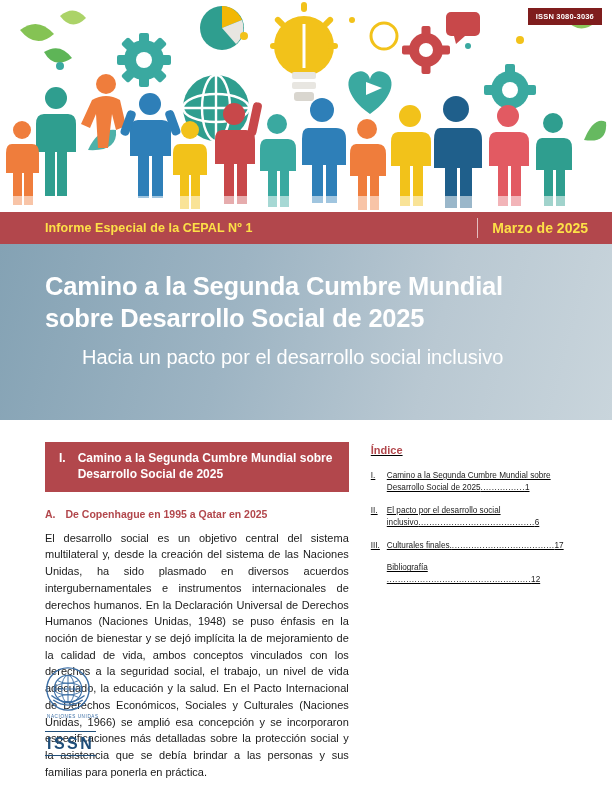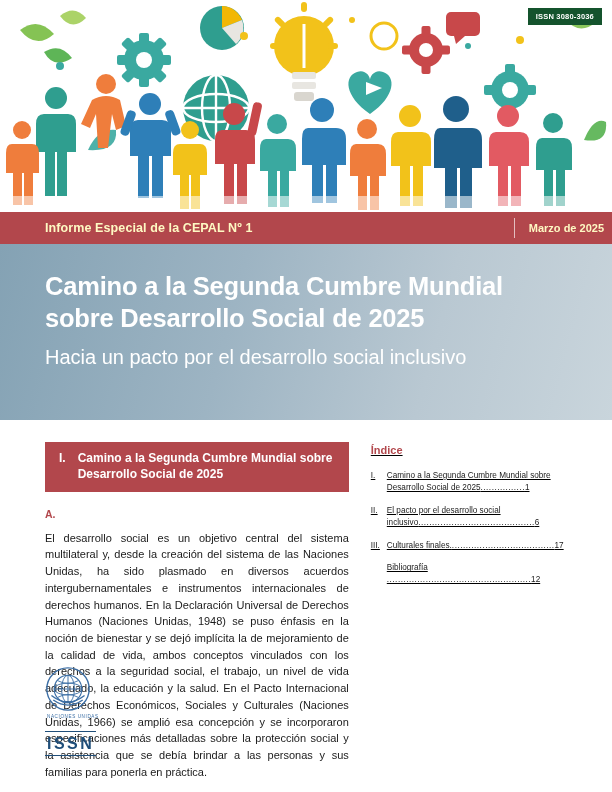--- a/index.html
+++ b/index.html
@@ -14,43 +14,43 @@
   
   .hero {
     position: relative;
     width: 612px; height: 212px;
     background: #ffffff;
     overflow: hidden;
   }
   .hero svg { display: block; }
   .issn {
     position: absolute; top: 8px; right: 10px;
-    background: #14532d; color: #ffffff;
+    background: #7f1d1d; color: #ffffff;
     font-size: 7.5px; font-weight: bold;
     letter-spacing: .2px;
     padding: 4px 8px;
   }
 
   
   .redbar {
     position: relative;
     height: 32px;
     background: #b2474c;
-    color: #fef9c3;
+    color: #fde047;
     display: flex; align-items: center;
   }
   .redbar .label {
     font-size: 12.5px; font-weight: bold;
     padding-left: 45px;
     letter-spacing: .1px;
   }
   .redbar .date {
     margin-left: auto;
-    font-size: 11px; font-weight: bold;
-    padding-right: 8px;
+    font-size: 14px; font-weight: bold;
+    padding-right: 24px;
     border-left: 1px solid rgba(255,255,255,.65);
     padding-left: 14px;
     line-height: 20px;
     text-align: right;
   }
 
   
   .titleblock {
     position: relative;
     height: 176px;
@@ -62,20 +62,21 @@
     font-size: 25.5px;
     font-weight: bold;
     line-height: 1.27;
     letter-spacing: -.2px;
   }
   .titleblock h2 {
     margin-top: 10px;
     font-size: 20px;
     font-weight: normal;
     line-height: 1.2;
+    margin-left: 37px;
   }
 
   
   .body {
     position: relative;
     padding: 22px 45px 0 45px;
     display: flex;
     gap: 22px;
   }
   .col-left { width: 305px; }
@@ -350,20 +351,21 @@
   <div class="body">
 
     <div class="col-left">
       <div class="sec-head">
         <div class="num">I.</div>
         <div class="txt">Camino a la Segunda Cumbre Mundial sobre Desarrollo Social de 2025</div>
       </div>
 
       <div class="sub-head">
         <span>A.</span>
+        <span>De Copenhague en 1995 a Qatar en 2025</span>
       </div>
 
       <p class="para">El desarrollo social es un objetivo central del sistema multilateral y, desde la creación del sistema de las Naciones Unidas, ha sido plasmado en diversos acuerdos intergubernamentales e instrumentos internacionales de derechos humanos. En la Declaración Universal de Derechos Humanos (Naciones Unidas, 1948) se puso énfasis en la noción de bienestar y se dejó implícita la de mejoramiento de la calidad de vida, ambos conceptos vinculados con los derechos a la seguridad social, el trabajo, un nivel de vida adecuado, la educación y la salud. En el Pacto Internacional de Derechos Económicos, Sociales y Culturales (Naciones Unidas, 1966) se amplió esa concepción y se incorporaron especificaciones más detalladas sobre la protección social y la asistencia que se debía brindar a las personas y sus familias para ponerla en práctica.</p>
     </div>
 
     <div class="col-right">
       <div class="toc-title">Índice</div>
 
       <div class="toc-item">
         <span class="tnum">I.</span>

